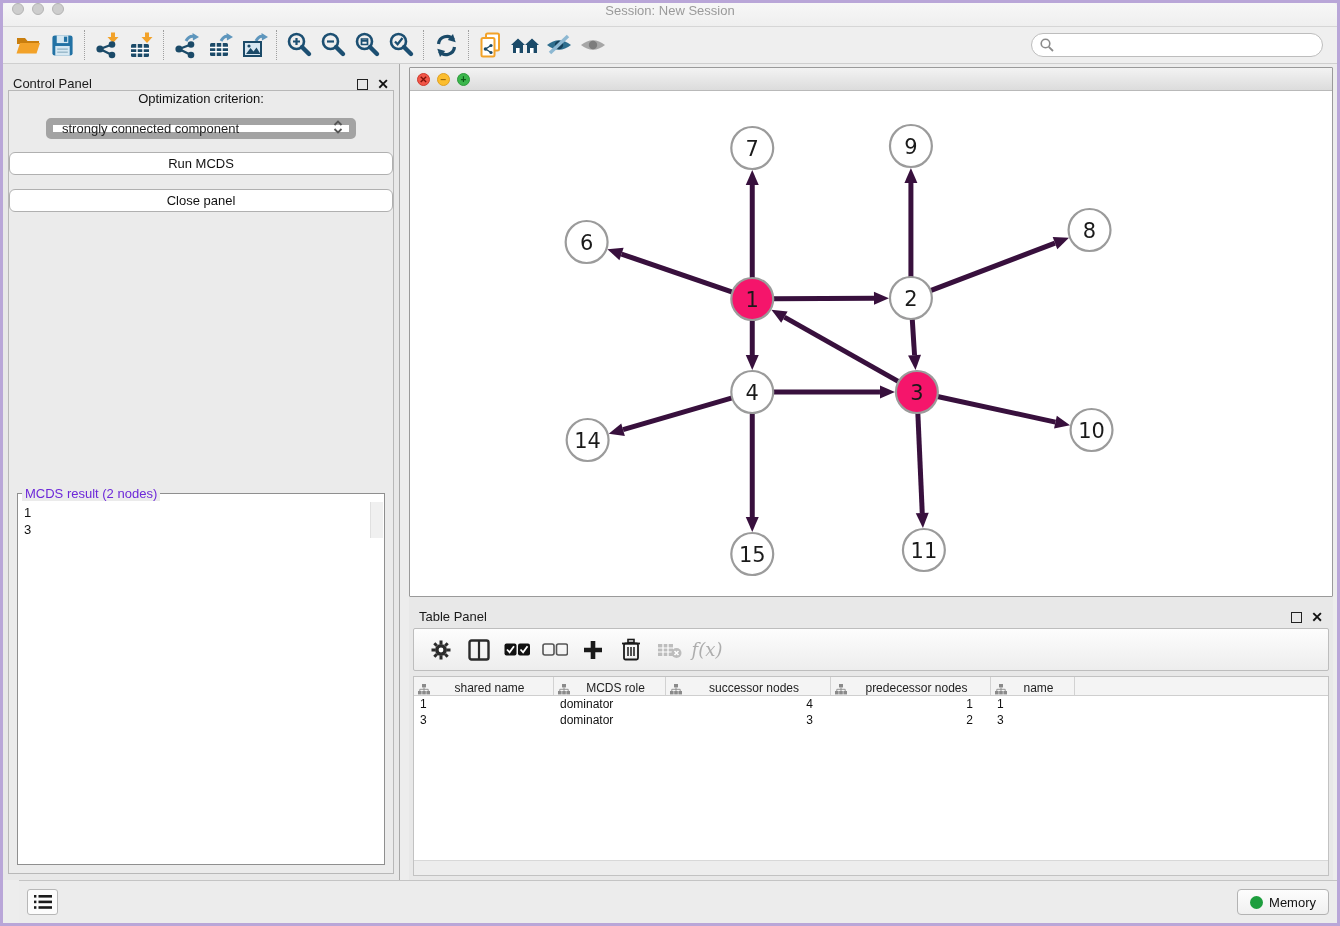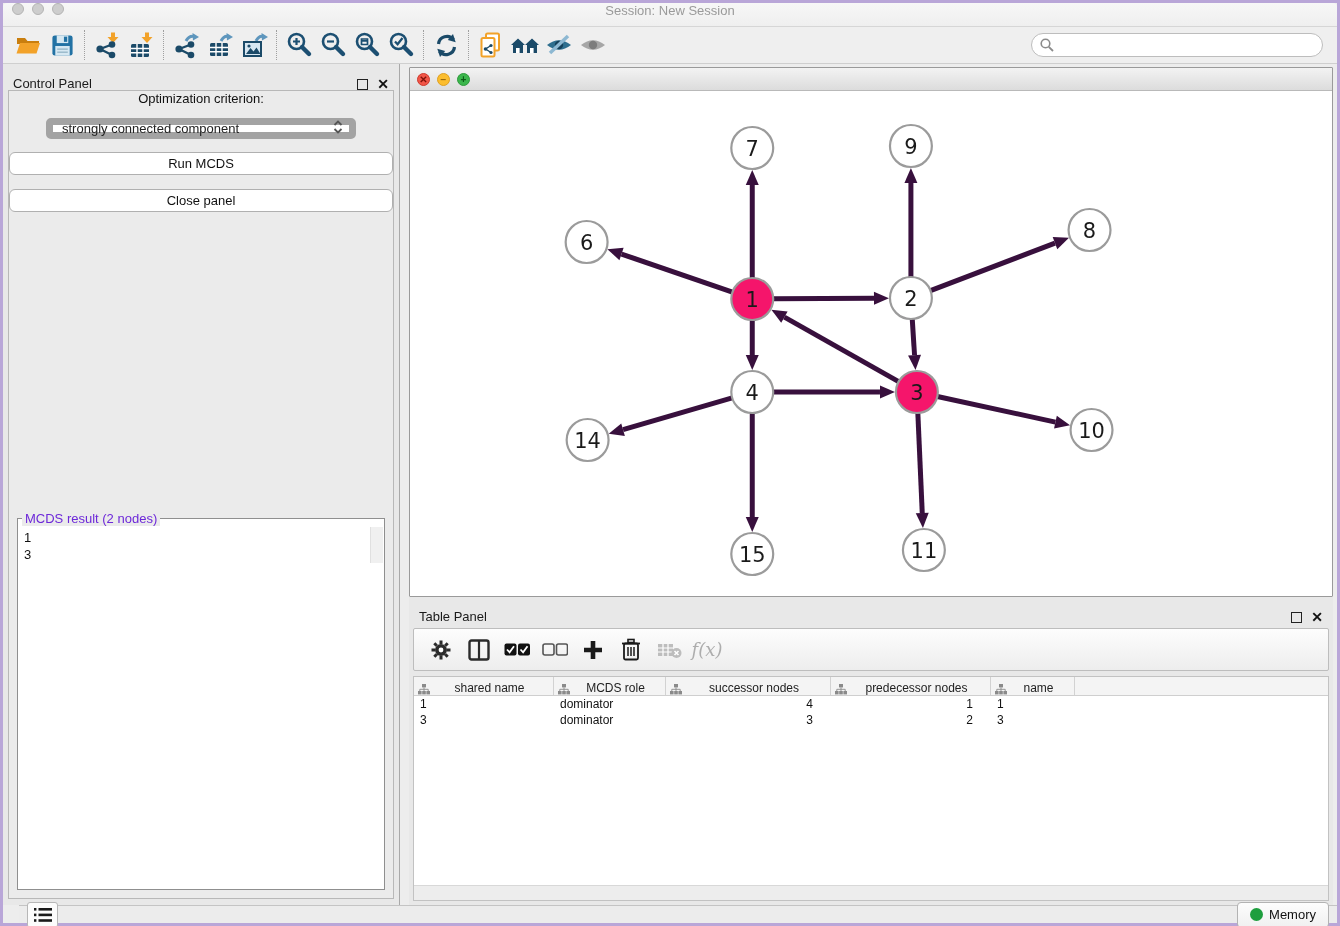--- a/index.html
+++ b/index.html
@@ -110,21 +110,21 @@
   }
   .th .th-label { flex:1; text-align:center; }
   .tbody { flex: 1; overflow: hidden; }
   .tr { display:flex; height: 16px; }
   .td { font-size: 12px; color:#111; padding: 0 6px; display:flex; align-items:center; }
   .td.right { justify-content: flex-end; padding-right: 18px; }
   .hscroll { height: 15px; background:#ededed; border-top: 1px solid #d8d8d8; }
   .tp-tabs { display:flex; justify-content:center; margin-top: 6px; }
   
   .statusbar {
-    height: 18px; background:#ececec; border-top: 1px solid #c4c4c4;
+    height: 43px; background:#ececec; border-top: 1px solid #c4c4c4;
     display:flex; align-items:center; padding: 0 8px; margin-left: 16px;
   }
   .list-btn { width: 31px; height: 26px; background:#fcfcfc; border: 1px solid #b7b7b7; border-radius: 3px; display:flex; align-items:center; justify-content:center; cursor:pointer; }
   .memory-btn {
     margin-left:auto; height: 26px; background: linear-gradient(#fdfdfd,#f0f0f0);
     border: 1px solid #b3b3b3; border-radius: 4px; display:flex; align-items:center; gap: 6px;
     padding: 0 12px; font-size: 13px; color:#111; cursor: pointer;
   }
   .mem-dot { width: 13px; height: 13px; border-radius: 50%; background:#1e9e3e; }
 </style>

